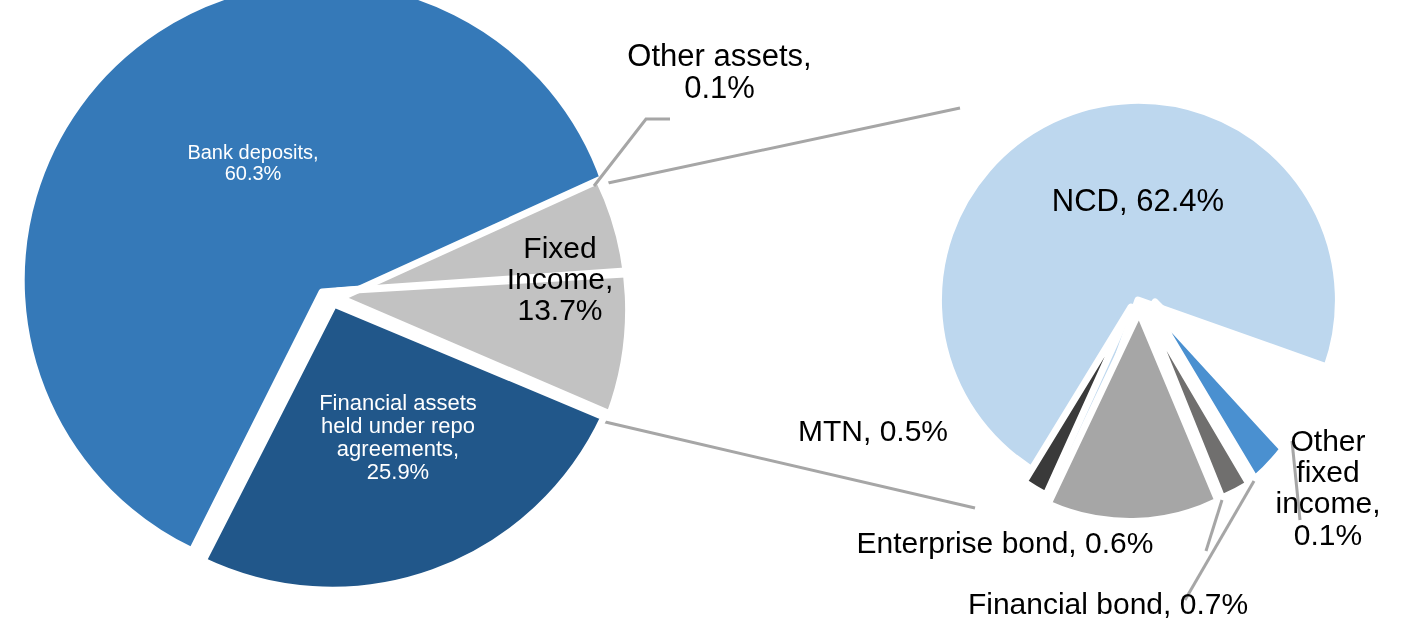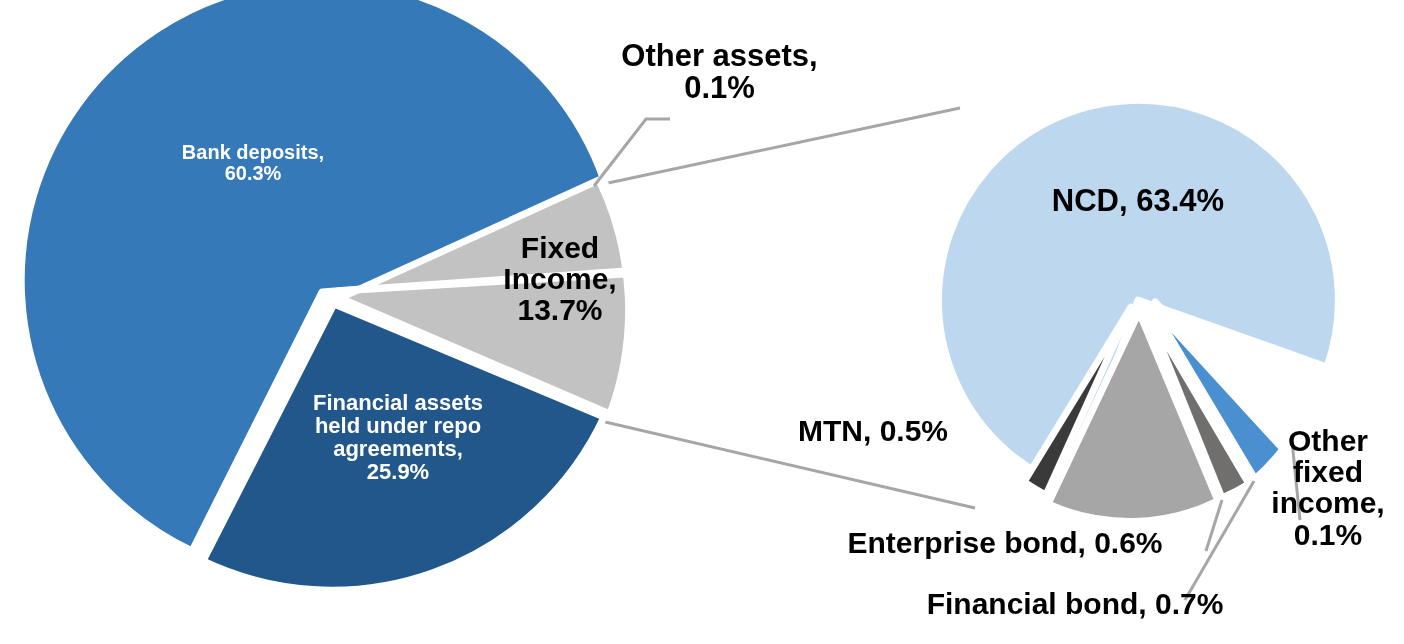--- a/index.html
+++ b/index.html
@@ -1,21 +1,21 @@
 <!DOCTYPE html>
 <html><head>
 <meta charset="utf-8">
 <style>
   html,body{margin:0;padding:0;background:#ffffff;}
   body{width:1404px;height:644px;overflow:hidden;
        font-family:"Liberation Sans","DejaVu Sans",sans-serif;}
   #stage{position:relative;width:1404px;height:644px;background:#fff;}
   svg#chart{position:absolute;left:0;top:0;width:1404px;height:644px;}
   .lbl{position:absolute;white-space:pre;line-height:1.04;
-       font-family:"Liberation Sans","DejaVu Sans",sans-serif;font-weight:bold;}
+       font-family:"Liberation Sans","DejaVu Sans",sans-serif;}
   .lbl.dark{color:#000000;}
   .lbl.light{color:#ffffff;}
   .ctr{text-align:center;}
   .lft{text-align:center;}
 </style>
 </head>
 <body>
 
 <div id="stage">
 
@@ -71,27 +71,27 @@
 agreements,
 25.9%</div>
 
   <div class="lbl dark ctr" style="left:470px; top:232px; width:180px; font-size:30px;">Fixed
 Income,
 13.7%</div>
 
   <div class="lbl dark ctr" style="left:602px; top:40px; width:235px; font-size:31px;">Other assets,
 0.1%</div>
 
-  <div class="lbl dark ctr" style="left:1028px; top:185px; width:220px; font-size:31px;">NCD, 63.4%</div>
+  <div class="lbl dark ctr" style="left:1028px; top:185px; width:220px; font-size:31px;">NCD, 62.4%</div>
 
 
   <div class="lbl dark lft" style="left:773px; top:415px; width:200px; font-size:30px;">MTN, 0.5%</div>
 
   <div class="lbl dark lft" style="left:830px; top:527px; width:350px; font-size:30px;">Enterprise bond, 0.6%</div>
 
-  <div class="lbl dark lft" style="left:905px; top:588px; width:340px; font-size:30px;">Financial bond, 0.7%</div>
+  <div class="lbl dark lft" style="left:938px; top:588px; width:340px; font-size:30px;">Financial bond, 0.7%</div>
 
   <div class="lbl dark ctr" style="left:1258px; top:425px; width:140px; font-size:30px;">Other
 fixed
 income,
 0.1%</div>
 
 </div>
 
 </body></html>

